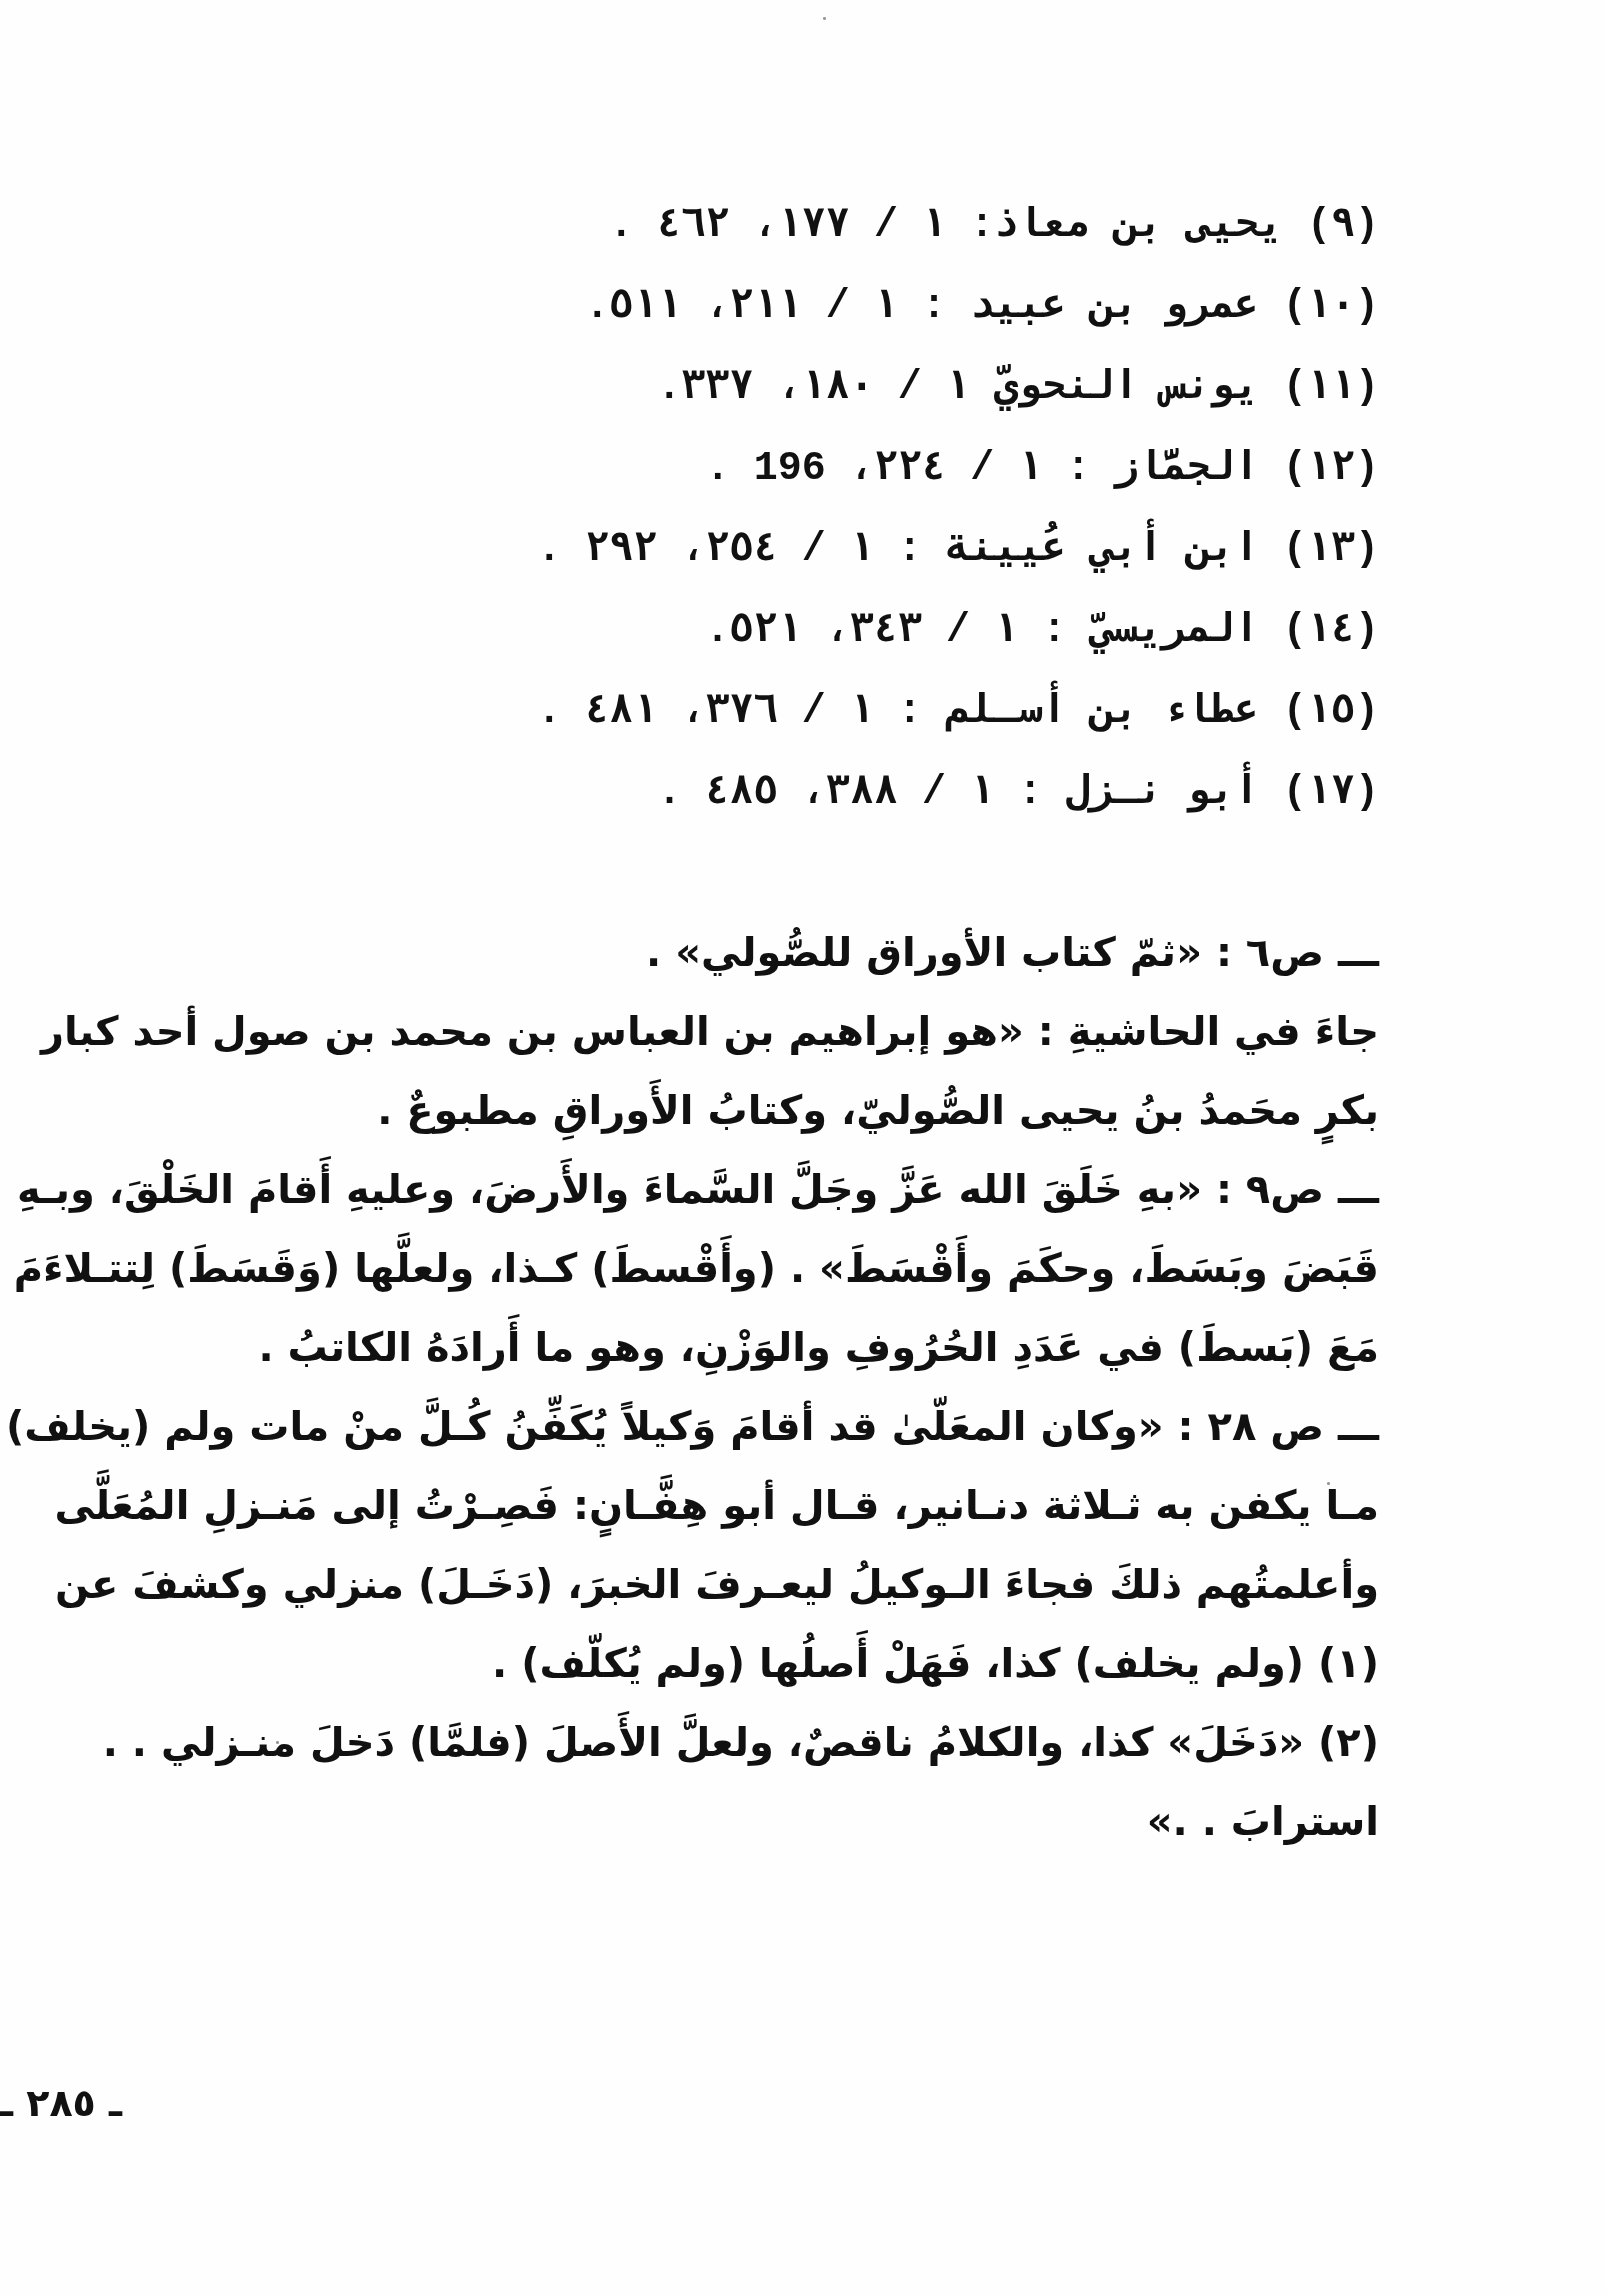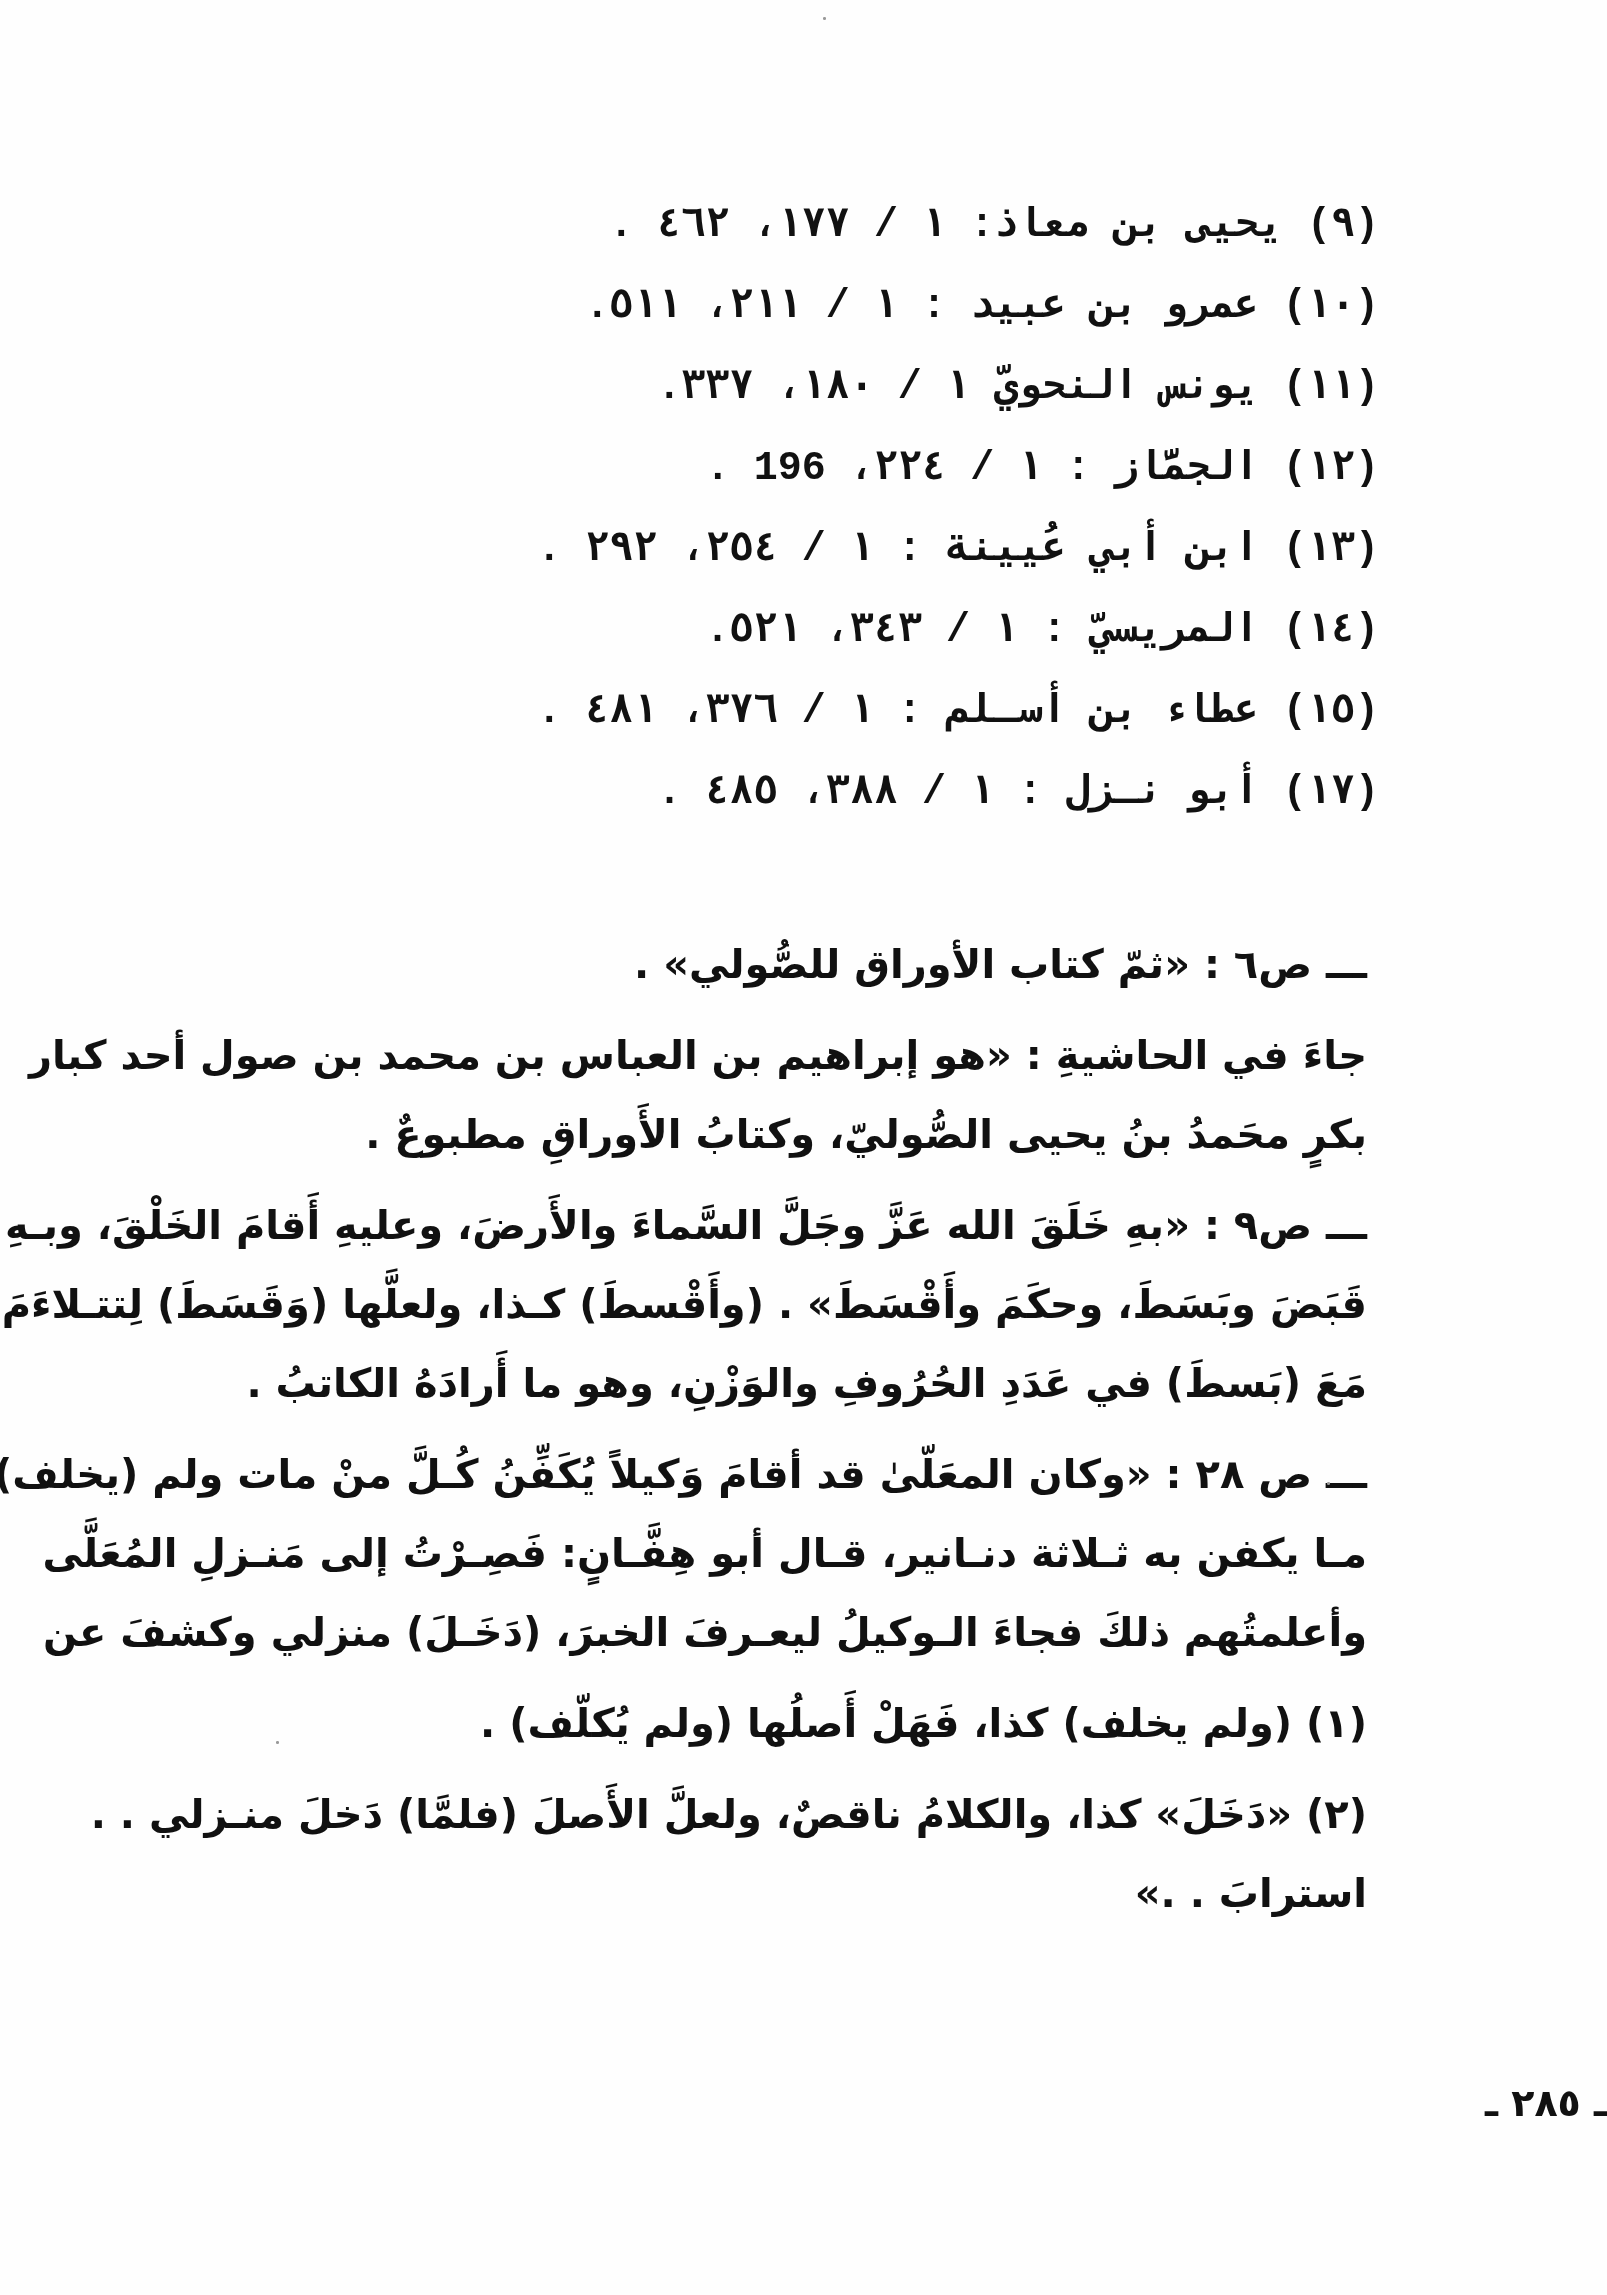--- a/index.html
+++ b/index.html
@@ -43,38 +43,38 @@
       top: 913px;
       width: 1112px;
       direction: rtl;
     }
     .para {
       font-size: 40px;
       font-weight: bold;
       line-height: 79px;
       text-align: justify;
       text-align-last: right;
-      margin: 12px;
+      margin: 0;
     }
     .line {
       display: block;
       white-space: nowrap;
       height: 79px;
       line-height: 79px;
     }
     .line.justify {
       text-align: justify;
       text-align-last: justify;
     }
     .page-number {
       position: absolute;
       top: 2081px;
       left: 0;
       width: 1607px;
-      text-align: right;
+      text-align: left;
       font-size: 38px;
       font-weight: bold;
       direction: rtl;
     }
     .speck {
       position: absolute;
       width: 2.6px; height: 2.6px;
       border-radius: 50%;
       background: #999;
     }

